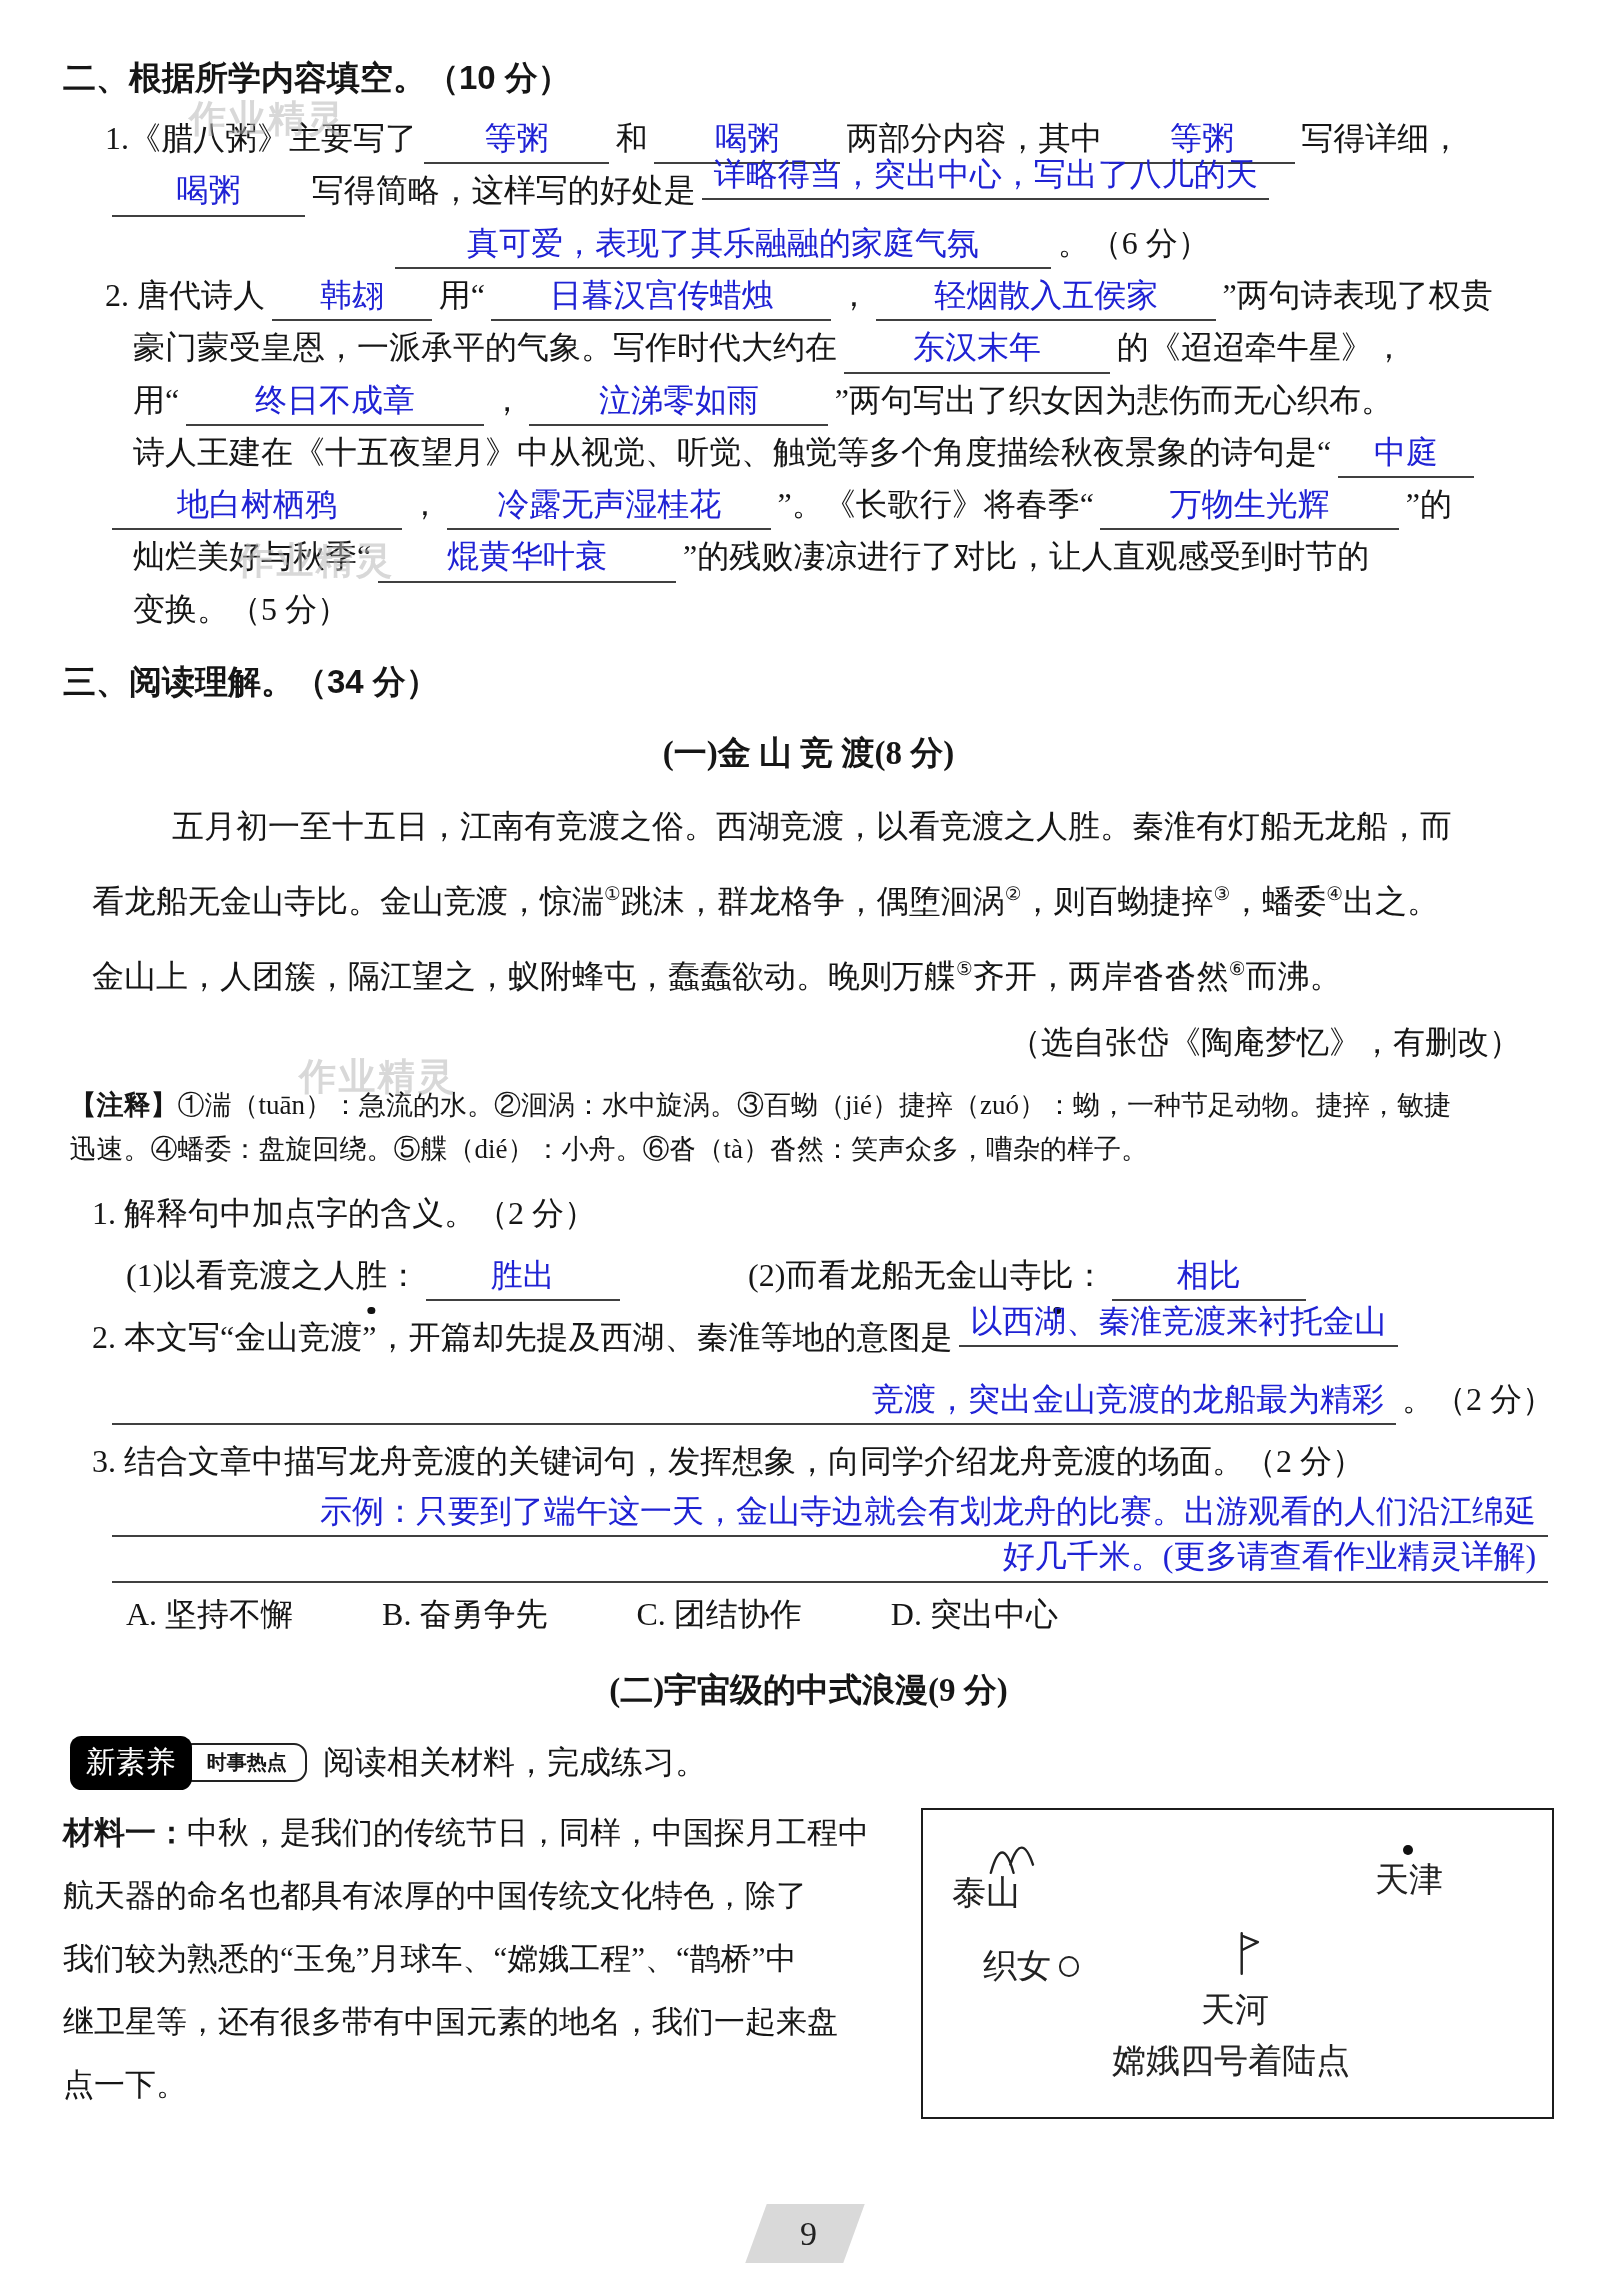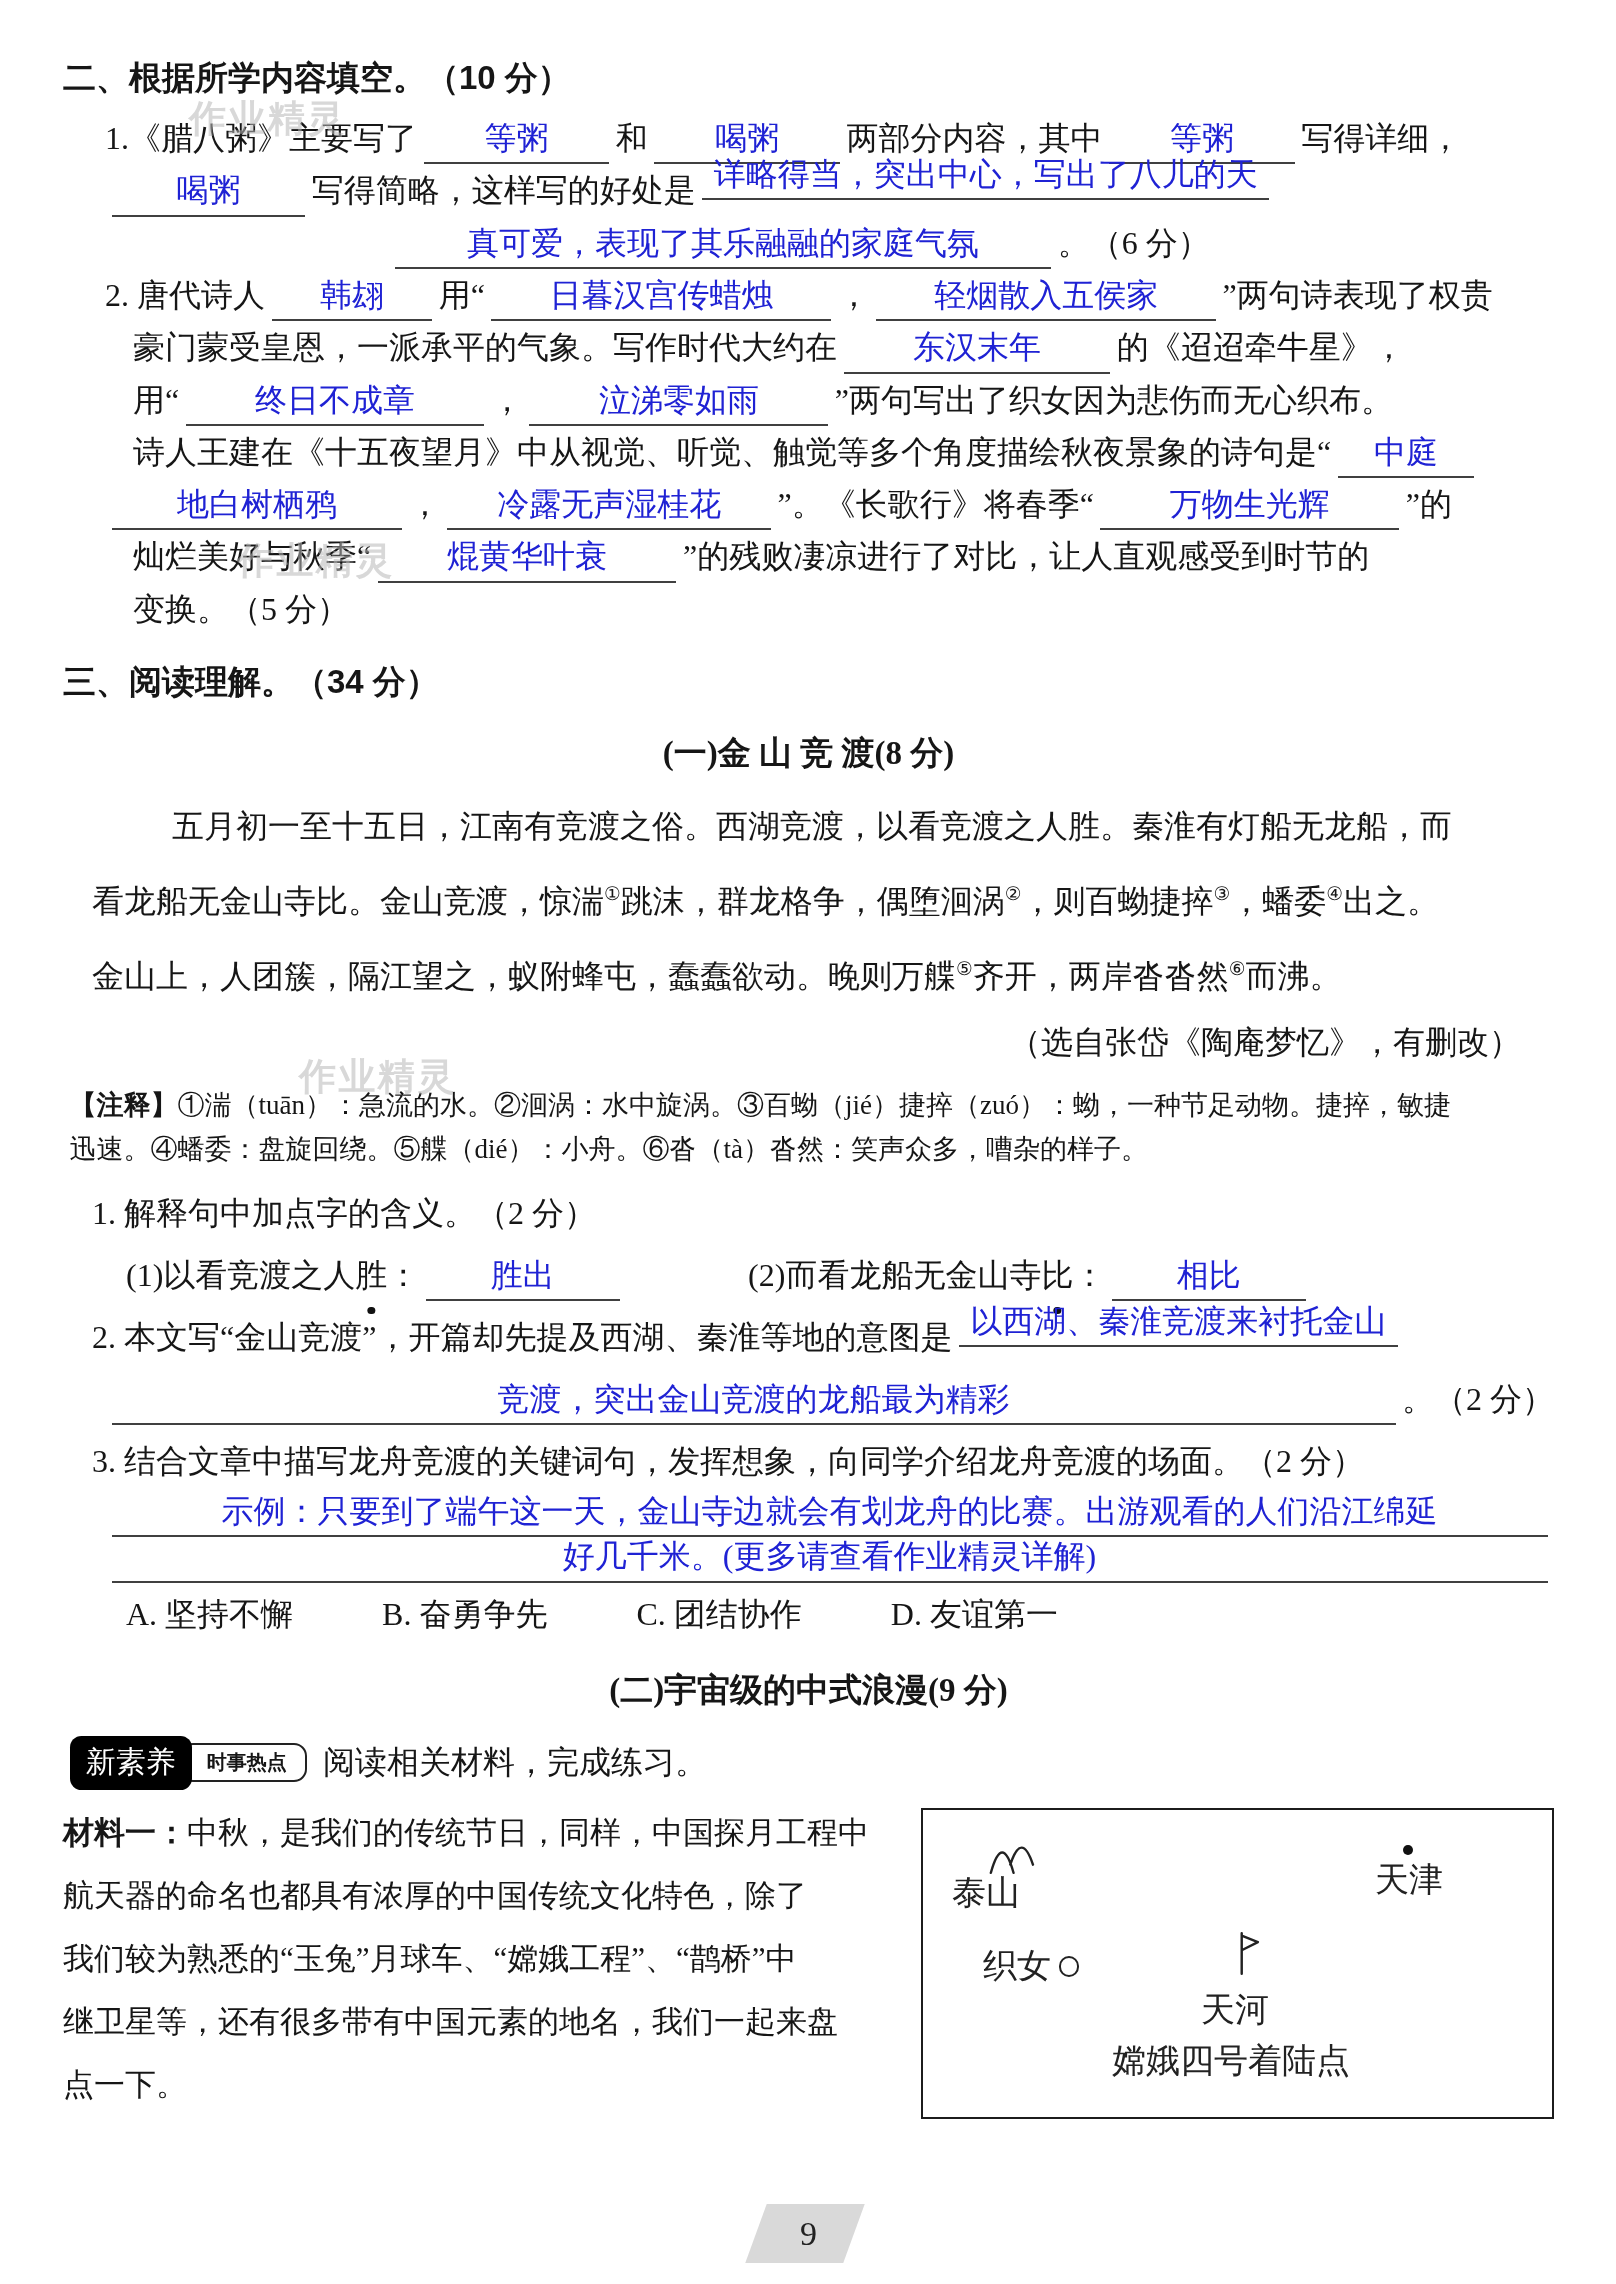--- a/index.html
+++ b/index.html
@@ -32,21 +32,21 @@
   .center { text-align:center; font-weight:bold; font-size:33px; line-height:57px; margin:14.6px 0 8.1px 0; }
   .flex { display:flex; align-items:baseline; }
 
   
   .ans {
     color:var(--blue); border-bottom:2.4px solid #404040; display:inline-block;
     text-align:center; padding:0 11.4px 4.9px 11.4px; margin:0 6.5px; line-height:1.2;
     vertical-align:baseline;
   }
   .ansr { position:relative; top:-16.3px; }
-  .tl { text-align:center; }
+  .tl { text-align:right; }
   .grow { flex:1 1 auto; }
   .ansf { color:var(--blue); font-weight:bold; }
   .em { position:relative; display:inline-block; }
   .em::after {
     content:""; position:absolute; left:50%; transform:translateX(-50%);
     bottom:-8.1px; width:7.3px; height:7.3px; border-radius:50%; background:#111;
   }
   .sup { vertical-align:super; font-size:18.7px; }
   .b { font-weight:bold; font-family:"Liberation Sans", sans-serif; }
   .gap { display:inline-block; }
@@ -151,21 +151,21 @@
         </div>
 
       <div class="line rq"><span>3. 结合文章中描写龙舟竞渡的关键词句，发挥想象，向同学介绍龙舟竞渡的场面。（2 分）</span></div>
       <div class="line flex ind1">
           <span class="ans tl grow">示例：只要到了端午这一天，金山寺边就会有划龙舟的比赛。出游观看的人们沿江绵延</span>
         </div>
       <div class="line flex ind1">
           <span class="ans tl grow">好几千米。(更多请查看作业精灵详解)</span>
         </div>
 
-      <div class="line sub"><span>A. 坚持不懈</span><span class="gap" style="min-width: 89px;"></span><span>B. 奋勇争先</span><span class="gap" style="min-width: 89px;"></span><span>C. 团结协作</span><span class="gap" style="min-width: 89px;"></span><span>D. 友谊第一</span></div>
+      <div class="line sub"><span>A. 坚持不懈</span><span class="gap" style="min-width: 89px;"></span><span>B. 奋勇争先</span><span class="gap" style="min-width: 89px;"></span><span>C. 团结协作</span><span class="gap" style="min-width: 89px;"></span><span>D. 突出中心</span></div>
 
       <div class="line center">(二)宇宙级的中式浪漫(9 分)</div>
 
       <div class="badge-row">
         <span class="badge1">新素养</span>
         <span class="badge2">时事热点</span>
         <span class="badge-caption">阅读相关材料，完成练习。</span>
       </div>
 
       <div class="two-col">

